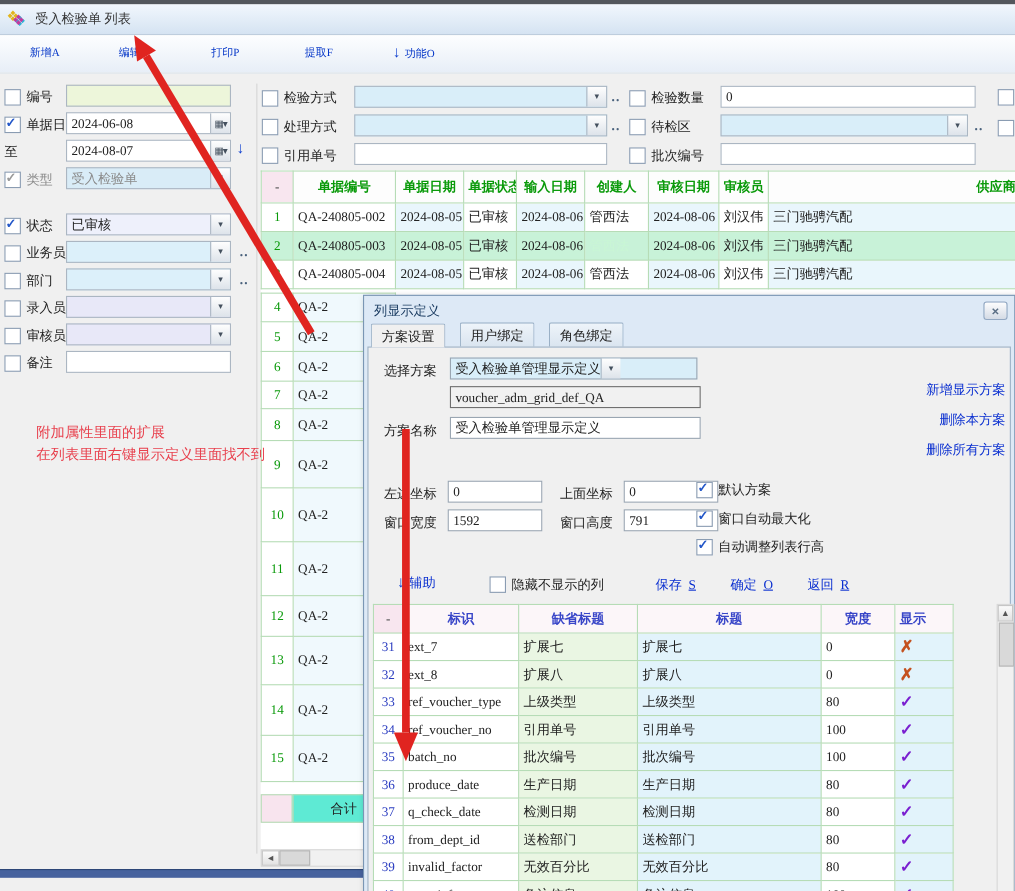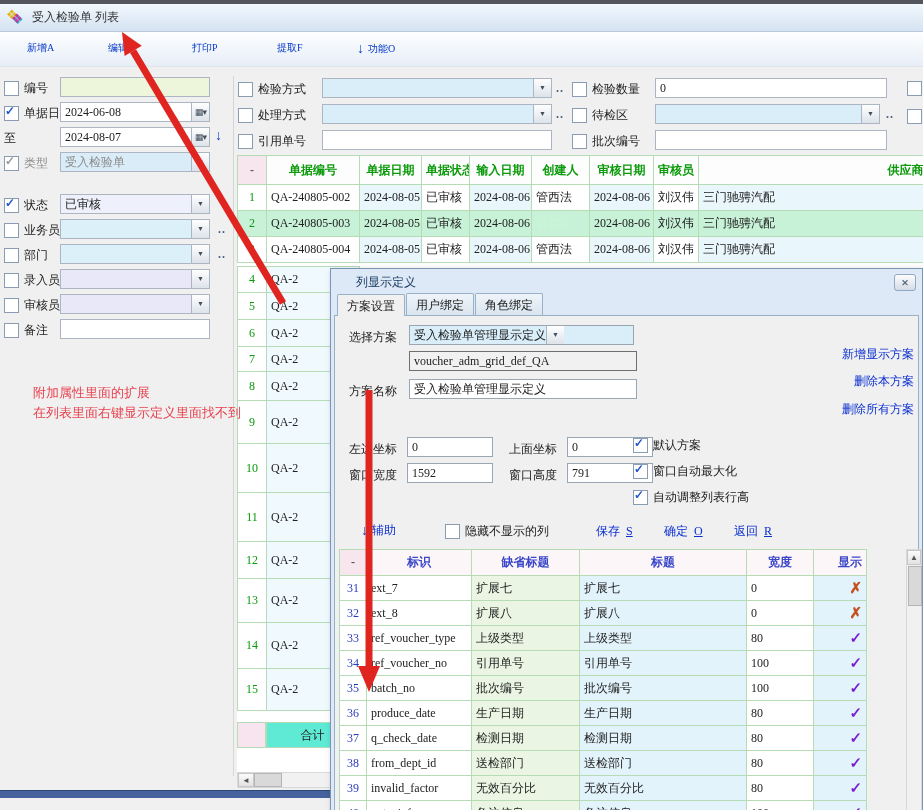--- a/index.html
+++ b/index.html
@@ -69,44 +69,44 @@
   .scroll-up::after{content:"▲";font-size:8px}
   .hthumb{width:28px;height:100%;background:#d9d9d9;border:1px solid #b5b5b5;box-sizing:border-box}
   
   .annotation{position:absolute;left:33px;top:383px;color:#e8414e;font-size:13px;line-height:20px;z-index:30}
   #arrows{position:absolute;left:0;top:0;z-index:31;pointer-events:none}
   
   .dialog{position:absolute;left:330px;top:268px;width:593px;height:545px;z-index:10;
           background:#dde9f6;border:1px solid #7a96b4;box-sizing:border-box;padding:3px;
           box-shadow:2px 2px 6px rgba(0,0,0,.25)}
   .dlg-title{height:21px;display:flex;align-items:center;position:relative;color:#16385e}
-  .dlg-title .t{margin-left:22px}
+  .dlg-title .t{margin-left:6px}
   .close-btn{position:absolute;right:3px;top:2px;width:20px;height:15px;border:1px solid #93a8c2;border-radius:3px;
              background:linear-gradient(#fdfdfd,#d4dbe5);display:flex;align-items:center;justify-content:center}
   .close-btn::after{content:"✕";font-size:9px;font-weight:bold;color:#5a6e84}
-  .tabs{height:22px;display:flex;align-items:flex-end;padding-left:3px;gap:1px}
+  .tabs{height:22px;display:flex;align-items:flex-end;padding-left:3px;gap:13px}
   .tab{border:1px solid #9ab0c6;border-bottom:none;border-radius:2px 2px 0 0;padding:3px 9px 2px;
        background:linear-gradient(#eef4fa,#d9e4ef);position:relative;top:1px}
   .tab.active{background:#f0f0f0;height:16px;z-index:2}
   .panel{position:relative;background:#f0f0f0;border:1px solid #9ab0c6;height:495px}
   .plabel{position:absolute;white-space:nowrap}
   .link{position:absolute;right:4px;color:#0a2fd0;white-space:nowrap}
   .dlg-input{position:absolute;height:20px;border:1px solid #9aa6b2;background:#fff;box-sizing:border-box;
              display:flex;align-items:center;padding-left:4px}
   .combo{background:#d9eef9}
   .code-box{background:#f1f1f1;border:1px solid #6f6f6f}
   .chk-item{position:absolute;display:flex;align-items:center;gap:5px}
   .blue-link{position:absolute;color:#0a2fd0;display:flex;align-items:center;gap:4px}
   .blue-link u{margin-left:2px}
   .dlg-grid{position:absolute;left:4px;top:233px;width:527px}
   .dlg-grid th{color:#3946c8;background:#fcf6f9;height:26px}
   .dlg-grid th.g0{background:#f8e6ef;color:#555}
   .dlg-grid td{height:25px}
   .g0{width:27px;text-align:center}
-  .g1{width:105px}.g2{width:108px}.g3{width:167px}.g4{width:67px}.g5{width:53px;text-align:right}
+  .g1{width:105px}.g2{width:108px}.g3{width:167px}.g4{width:67px}.g5{width:53px;text-align:left}
   .dlg-grid td.g0{color:#2a3cc0}
   .dlg-grid td.g2{background:#eaf6e3}
   .dlg-grid td.g3,.dlg-grid td.g5{background:#e2f3fb}
   td.mark-check{color:#7a1fd0;font-weight:bold;font-size:15px}
   td.mark-x{color:#c4511f;font-weight:bold;font-size:15px}
   .vscroll{position:absolute;left:571px;top:233px;width:16px;height:262px;background:#f1f1f1;border:1px solid #d8d8d8;box-sizing:border-box}
   .vthumb{position:absolute;left:1px;top:16px;width:12px;height:38px;background:#d9d9d9;border:1px solid #b5b5b5}
   
   .bottom-band{position:absolute;left:0;top:790px;width:100%;height:7px;background:#46629e;border-top:1px solid #2d4677;z-index:5}
   .bottom-tabs{position:absolute;left:0;top:816px;width:560px;height:13px;overflow:hidden;z-index:5;background:#fafafa;

